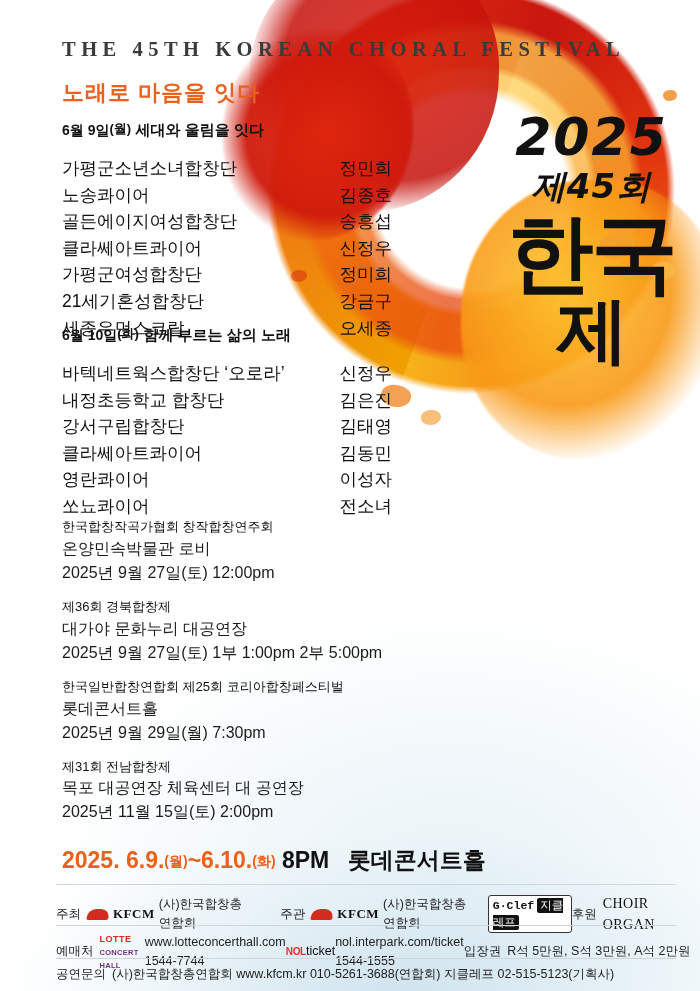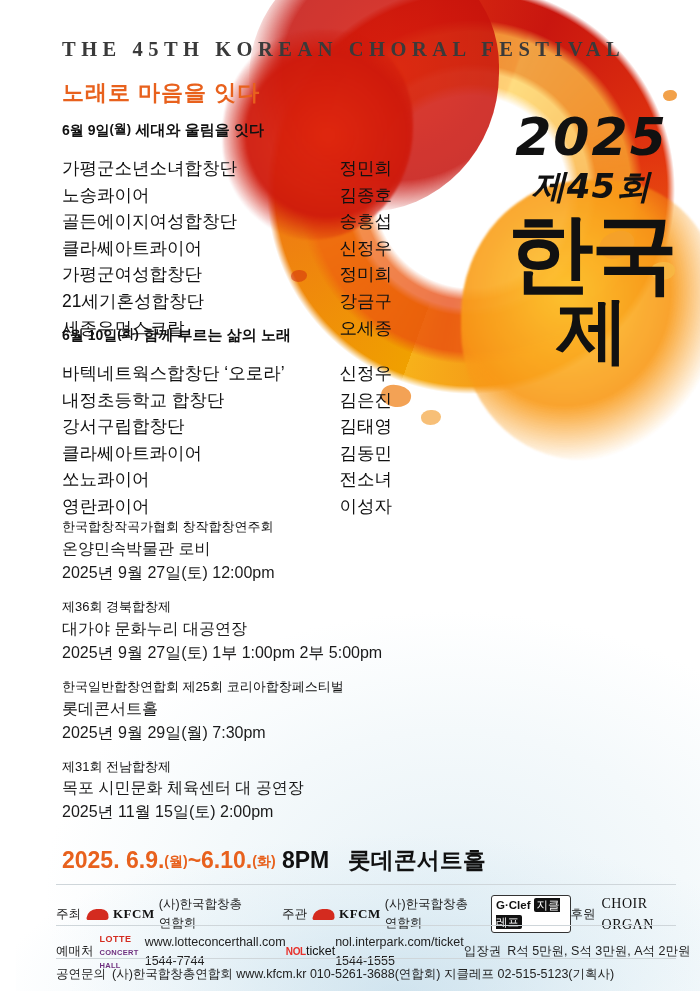--- a/index.html
+++ b/index.html
@@ -69,21 +69,21 @@
   .f-row{display:flex;align-items:center;font-size:12.5px;line-height:1.5;}
   .f-lab{font-size:12.5px;color:#222;margin-right:6px;white-space:nowrap;}
   .sep{flex:1;}
 
   .logo-box{display:inline-flex;align-items:center;margin-right:4px;}
   .kfcm{font-family:"Liberation Serif",serif;font-weight:700;font-size:13px;letter-spacing:.5px;color:#111;}
   .redmark{display:inline-block;width:22px;height:11px;margin-right:4px;
     background:#d42b1f;border-radius:11px 11px 3px 3px;transform:skewX(-8deg);}
   .gclef{
     display:inline-block;background:#fff;border:1px solid #333;border-radius:3px;
-    font-size:11.5px;padding:1px 4px;font-weight:700;color:#111;
+    font-size:11.5px;padding:1px 4px;font-weight:700;color:#111;font-family:Liberation Mono, monospace;
   }
   .gclef .gk{background:#111;color:#fff;padding:1px 3px;margin-left:3px;border-radius:2px;font-weight:400;}
   .choir-organ{font-family:"Liberation Serif",serif;font-size:14px;letter-spacing:.5px;color:#111;}
 
   .lotte{display:inline-block;text-align:left;line-height:1.05;margin-right:6px;}
   .lotte .l1{color:#d42b1f;font-size:9px;font-weight:700;letter-spacing:.5px;}
   .lotte .l2{color:#6f2f7f;font-size:7.5px;font-weight:700;letter-spacing:.3px;}
   .nol{color:#e8302a;font-weight:700;font-size:10px;letter-spacing:-.3px;}
 
   .price{font-size:12.5px;white-space:nowrap;}
@@ -199,26 +199,26 @@
       </div>
     <div class="row">
         <span class="name">강서구립합창단</span>
         <span class="cond">김태영</span>
       </div>
     <div class="row">
         <span class="name">클라쎄아트콰이어</span>
         <span class="cond">김동민</span>
       </div>
     <div class="row">
+        <span class="name">영란콰이어</span>
+        <span class="cond">이성자</span>
+      </div>
+    <div class="row">
         <span class="name">쏘뇨콰이어</span>
         <span class="cond">전소녀</span>
-      </div>
-    <div class="row">
-        <span class="name">영란콰이어</span>
-        <span class="cond">이성자</span>
       </div>
   </div>
 
   <div class="concerts">
     <div class="c-item">
       <div class="c-title">한국합창작곡가협회 창작합창연주회</div>
       <div class="c-line">온양민속박물관 로비</div>
       <div class="c-line">2025년 9월 27일(토) 12:00pm</div>
     </div>
     <div class="c-item">
@@ -226,21 +226,21 @@
       <div class="c-line">대가야 문화누리 대공연장</div>
       <div class="c-line">2025년 9월 27일(토) 1부 1:00pm  2부 5:00pm</div>
     </div>
     <div class="c-item">
       <div class="c-title">한국일반합창연합회 제25회 코리아합창페스티벌</div>
       <div class="c-line">롯데콘서트홀</div>
       <div class="c-line">2025년 9월 29일(월) 7:30pm</div>
     </div>
     <div class="c-item">
       <div class="c-title">제31회 전남합창제</div>
-      <div class="c-line">목포 시민문화 체육센터 대 공연장</div>
+      <div class="c-line">목포 대공연장 체육센터 대 공연장</div>
       <div class="c-line">2025년 11월 15일(토) 2:00pm</div>
     </div>
   </div>
 
   <div class="datebar">
     <span>2025. 6.9.</span><span class="small">(월)</span><span>~</span><span>6.10.</span><span class="small">(화)</span>
     <span class="time">8PM</span>
     <span class="venue">롯데콘서트홀</span>
   </div>
 

